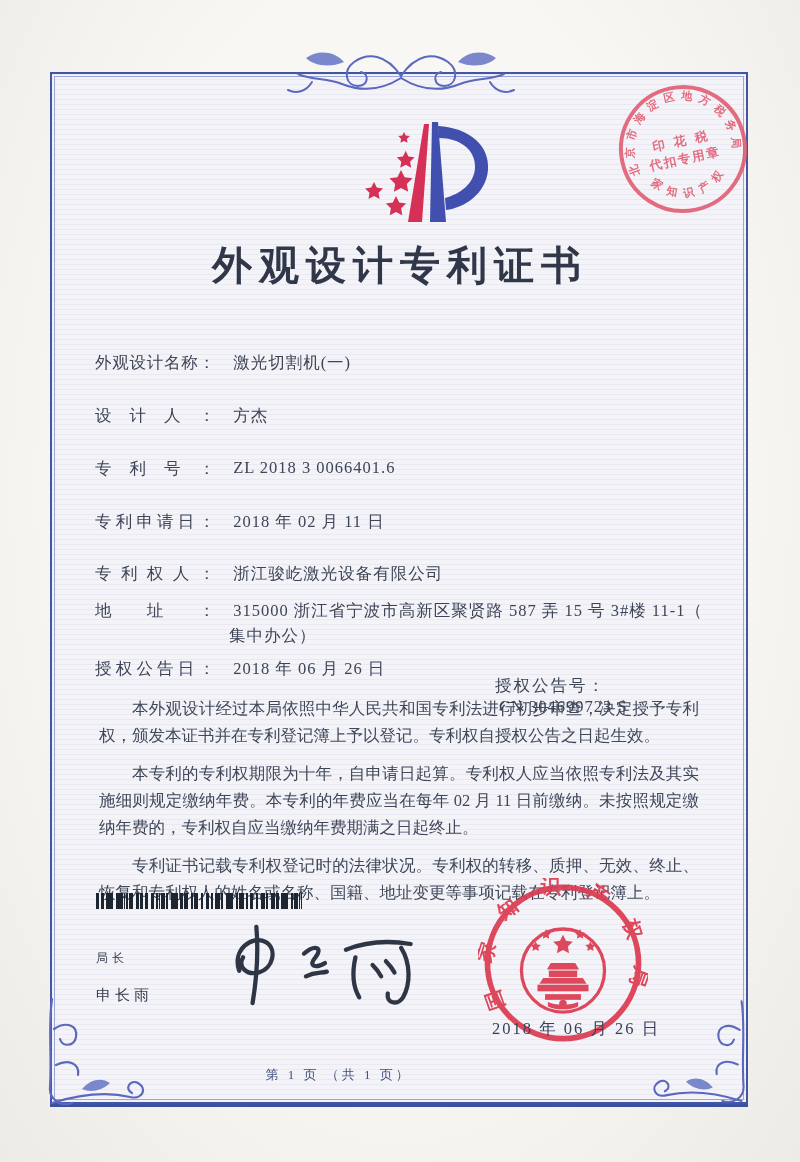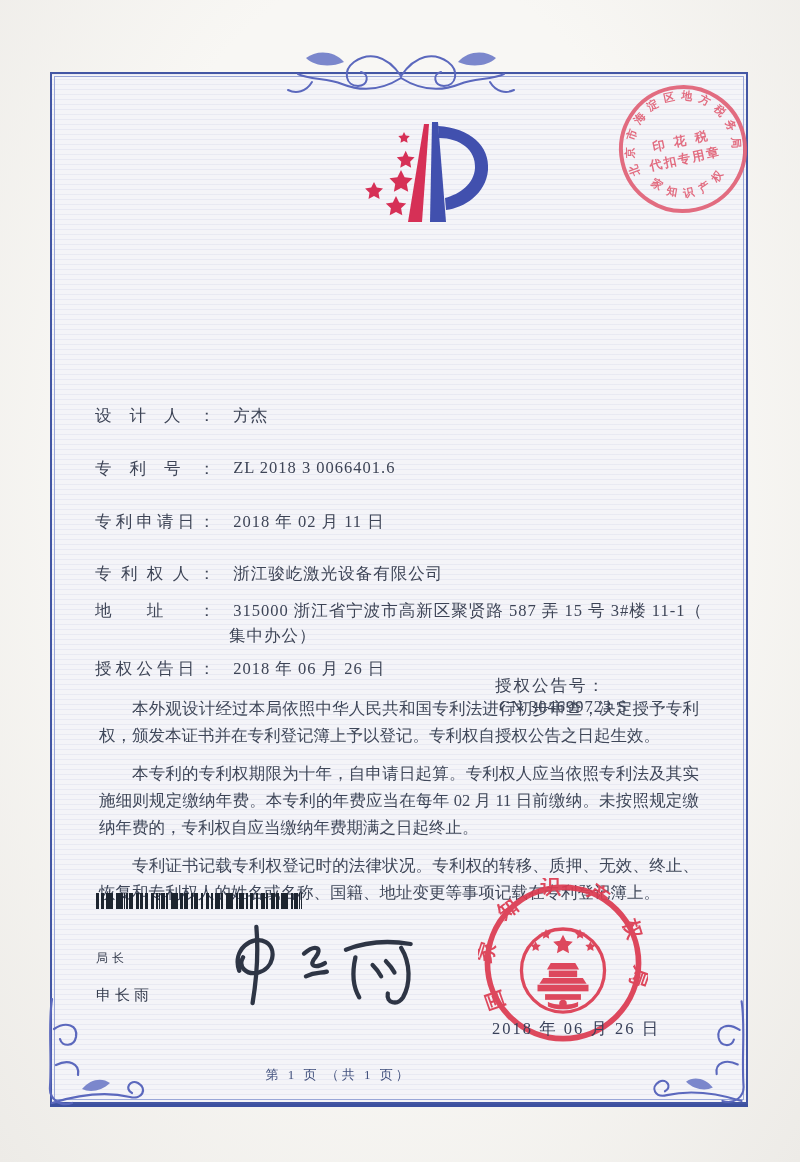--- a/index.html
+++ b/index.html
@@ -131,21 +131,26 @@
     <text font-size="11" fill="#e05a70" font-weight="bold" letter-spacing="6">
       <textPath href="#stampTop" startOffset="50%" text-anchor="middle">北京市海淀区地方税务局</textPath>
     </text>
     <text font-size="11" fill="#e05a70" font-weight="bold" letter-spacing="7">
       <textPath href="#stampBottom" startOffset="50%" text-anchor="middle">国家知识产权局</textPath>
     </text>
     <text x="0" y="-4" text-anchor="middle" font-size="12.5" fill="#e05a70" font-weight="bold" letter-spacing="3">印 花 税</text>
     <text x="0" y="14" text-anchor="middle" font-size="12.5" fill="#e05a70" font-weight="bold" letter-spacing="2">代扣专用章</text>
   </svg>
 
-
+  <div class="title">外观设计专利证书</div>
+
+  <div class="row" style="top:352px;">
+    <span class="flabel">外观设计名称：</span>
+    <span class="fvalue">激光切割机(一)</span>
+  </div>
   <div class="row" style="top:405px;">
     <span class="flabel">设计人：</span>
     <span class="fvalue">方杰</span>
   </div>
   <div class="row" style="top:458px;">
     <span class="flabel">专利号：</span>
     <span class="fvalue">ZL 2018 3 0066401.6</span>
   </div>
   <div class="row" style="top:511px;">
     <span class="flabel">专利申请日：</span>

